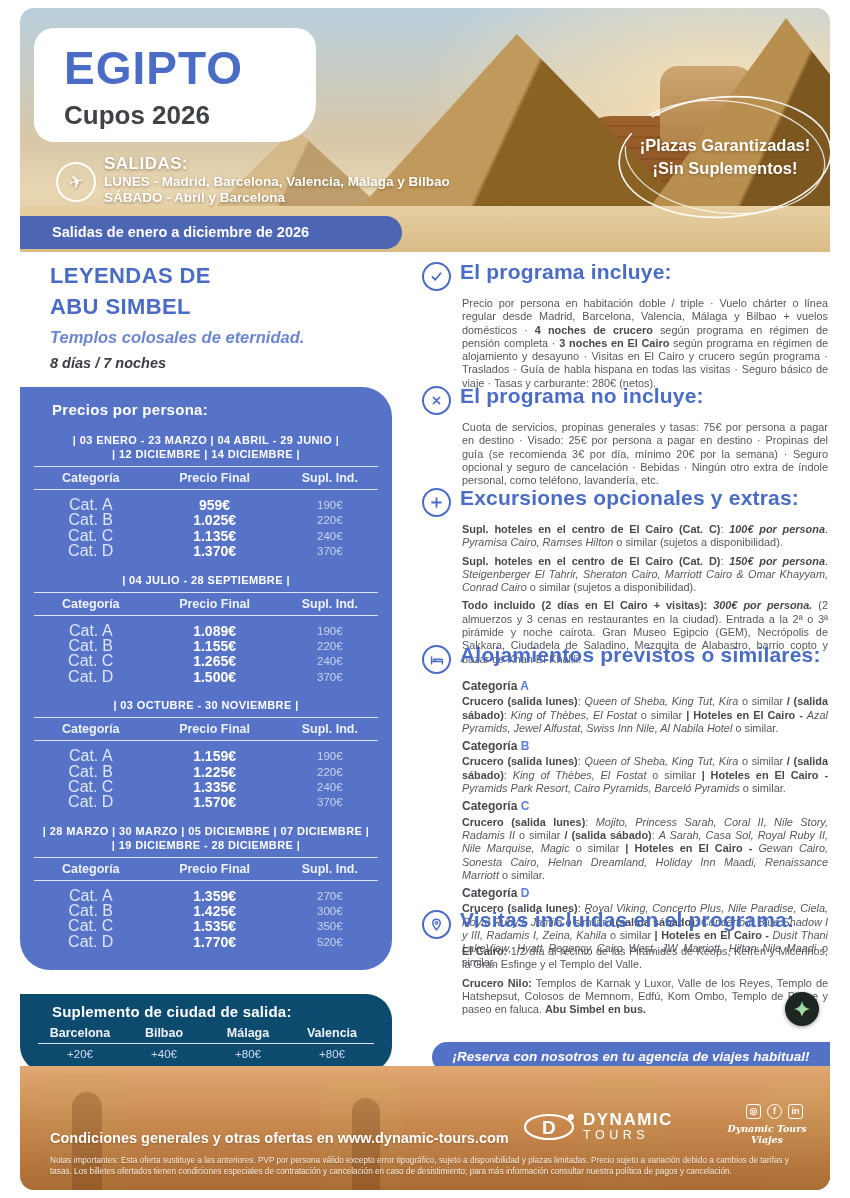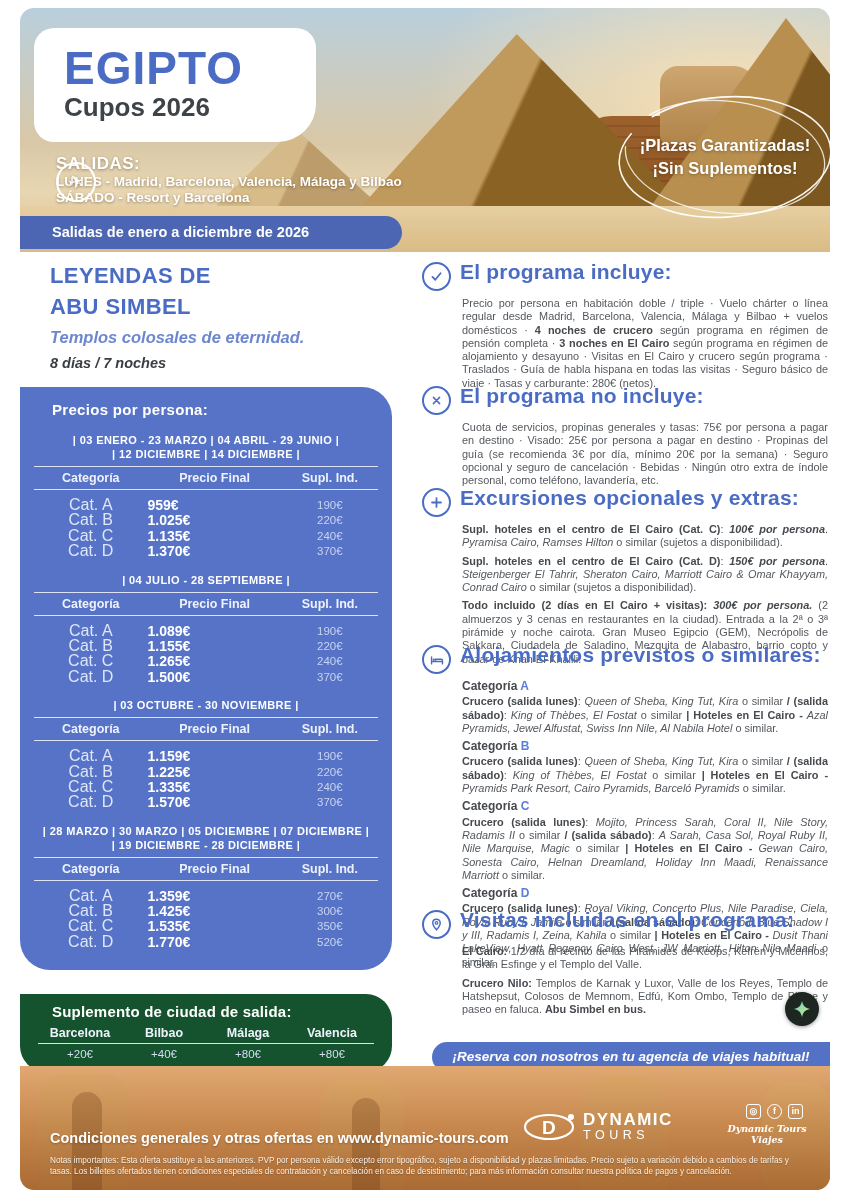--- a/index.html
+++ b/index.html
@@ -12,25 +12,25 @@
   .pyr{position:absolute;clip-path:polygon(48% 0,100% 100%,0 100%);}
   .pyr-a{left:300px;top:26px;width:410px;height:218px;background:linear-gradient(115deg,#c09a5c 45%,#8a6223 46%);}
   .pyr-b{left:598px;top:10px;width:350px;height:234px;background:linear-gradient(115deg,#b88f4e 45%,#7c571f 46%);}
   .pyr-c{left:150px;top:120px;width:260px;height:124px;background:linear-gradient(115deg,#d3b681 45%,#b3905a 46%);opacity:.8;}
   .rocky{position:absolute;left:555px;top:108px;width:255px;height:136px;background:repeating-linear-gradient(180deg,#c0925c 0 9px,#ad7f49 9px 11px),linear-gradient(180deg,#caa06a,#a87a42);background-blend-mode:multiply;border-radius:36px 14px 0 0;opacity:.95;}
   .sphinx-head{position:absolute;left:640px;top:58px;width:96px;height:78px;background:linear-gradient(180deg,#cda671,#b08449);border-radius:18px 22px 8px 8px;}
   .sand{position:absolute;left:0;top:198px;width:810px;height:46px;background:linear-gradient(180deg,#e6cfa2,#d9bb85);}
 
   .title-card{position:absolute;left:14px;top:20px;width:282px;height:114px;background:#ffffff;border-radius:20px 20px 38px 20px;padding:16px 0 0 30px;box-sizing:border-box;}
   .egipto{font-size:46px;font-weight:800;letter-spacing:1px;color:#4a6cc4;line-height:48px;}
-  .cupos{font-size:26px;font-weight:800;color:#3e4347;line-height:30px;}
+  .cupos{font-size:26px;font-weight:800;color:#3e4347;line-height:30px;margin-top:8px;}
 
   .salidas{position:absolute;left:36px;top:146px;color:#fff;text-shadow:0 1px 3px rgba(60,40,10,.45);}
   .salidas-icon{position:absolute;left:0;top:8px;width:36px;height:36px;border:2.5px solid #fff;border-radius:50%;display:flex;align-items:center;justify-content:center;font-size:18px;transform:rotate(-15deg);}
-  .salidas-text{}
+  .salidas-text{margin-left:48px;}
   .salidas-h{font-size:17px;font-weight:800;letter-spacing:.5px;}
   .salidas-l{font-size:13.5px;font-weight:700;line-height:16px;}
 
   .date-pill{position:absolute;left:0;top:208px;width:382px;height:33px;background:#4c66b4;border-radius:0 17px 17px 0;color:#fff;font-size:14.5px;font-weight:700;line-height:33px;padding-left:32px;box-sizing:border-box;}
 
   .badge{position:absolute;left:588px;top:82px;width:234px;height:134px;color:#fff;}
   .badge svg{position:absolute;left:0;top:0;}
   .badge-text{position:absolute;left:14px;top:44px;width:206px;text-align:center;font-size:16.5px;font-weight:700;line-height:23px;text-shadow:0 1px 3px rgba(60,40,10,.4);}
 
   
@@ -40,24 +40,24 @@
 
   .price-panel{position:absolute;left:0;top:379px;width:372px;height:583px;background:#5673c7;border-radius:0 30px 30px 30px;color:#fff;box-sizing:border-box;padding:14px 14px 0 14px;}
   .price-heading{font-size:15px;font-weight:800;padding-left:18px;letter-spacing:.3px;}
   .ptable{margin-top:14px;}
   .period{text-align:center;font-size:16px;font-weight:700;line-height:14px;letter-spacing:.4px;font-variant-caps:all-small-caps;color:#fff;}
   .thead{display:grid;grid-template-columns:33% 39% 28%;border-top:1px solid rgba(255,255,255,.8);border-bottom:1px solid rgba(255,255,255,.8);margin-top:6px;padding:4px 0;font-size:12.5px;font-weight:700;color:#eef2fc;}
   .thead div{text-align:center;}
   .trows{padding-top:6px;}
   .trow{display:grid;grid-template-columns:33% 39% 28%;height:15.4px;align-items:center;}
   .c-cat{text-align:center;font-size:16px;color:#dfe6f7;}
-  .c-price{text-align:left;font-size:14px;font-weight:800;color:#ffffff;}
+  .c-price{text-align:center;font-size:14px;font-weight:800;color:#ffffff;}
   .c-supl{text-align:center;font-size:11.5px;color:#c9d4f0;}
 
-  .supp-panel{position:absolute;left:0;top:986px;width:372px;height:78px;background:#14532d;border-radius:0 26px 26px 26px;color:#fff;box-sizing:border-box;padding:9px 18px 0 18px;}
+  .supp-panel{position:absolute;left:0;top:986px;width:372px;height:78px;background:#0c4a6e;border-radius:0 26px 26px 26px;color:#fff;box-sizing:border-box;padding:9px 18px 0 18px;}
   .supp-heading{font-size:15px;font-weight:800;padding-left:14px;letter-spacing:.2px;}
   .supp-grid{display:grid;grid-template-columns:repeat(4,1fr);margin-top:6px;border-bottom:1px solid rgba(255,255,255,.85);padding-bottom:3px;}
   .supp-grid div{text-align:center;font-size:12.5px;font-weight:700;color:#eef2fc;}
   .supp-vals{display:grid;grid-template-columns:repeat(4,1fr);padding-top:4px;}
   .supp-vals div{text-align:center;font-size:11.5px;color:#d5ddf4;}
 
   
   .right-col{position:absolute;left:402px;top:246px;width:408px;height:800px;}
   .section{position:absolute;left:0;width:408px;}
   .sec-icon{position:absolute;left:0;top:0;width:25px;height:25px;border:2px solid #4a6cc4;border-radius:50%;display:flex;align-items:center;justify-content:center;}
@@ -106,21 +106,21 @@
     <div class="title-card">
       <div class="egipto">EGIPTO</div>
       <div class="cupos">Cupos 2026</div>
     </div>
 
     <div class="salidas">
       <div class="salidas-icon">✈</div>
       <div class="salidas-text">
         <div class="salidas-h">SALIDAS:</div>
         <div class="salidas-l">LUNES - Madrid, Barcelona, Valencia, Málaga y Bilbao</div>
-        <div class="salidas-l">SÁBADO -  Resort y Barcelona</div>
+        <div class="salidas-l">SÁBADO -  Abril y Barcelona</div>
       </div>
     </div>
 
     <div class="date-pill">Salidas de enero a diciembre de 2026</div>
 
     <div class="badge">
       <svg width="234" height="134" viewBox="0 0 234 134">
         <ellipse cx="117" cy="67" rx="106" ry="60" fill="none" stroke="#ffffff" stroke-width="1.6" stroke-dasharray="300 26" opacity=".95" transform="rotate(-4 117 67)"></ellipse>
         <ellipse cx="117" cy="67" rx="100" ry="56" fill="none" stroke="#ffffff" stroke-width="1.3" stroke-dasharray="250 40" opacity=".8" transform="rotate(6 117 67)"></ellipse>
       </svg>

